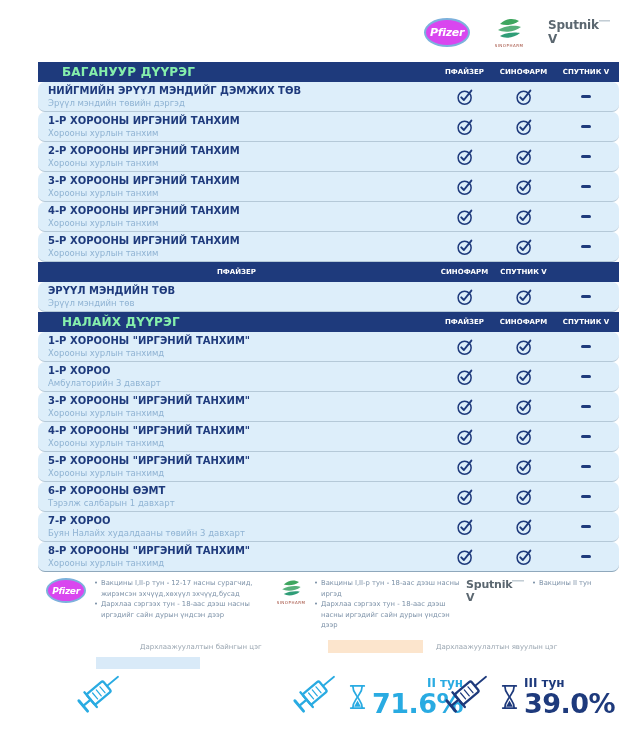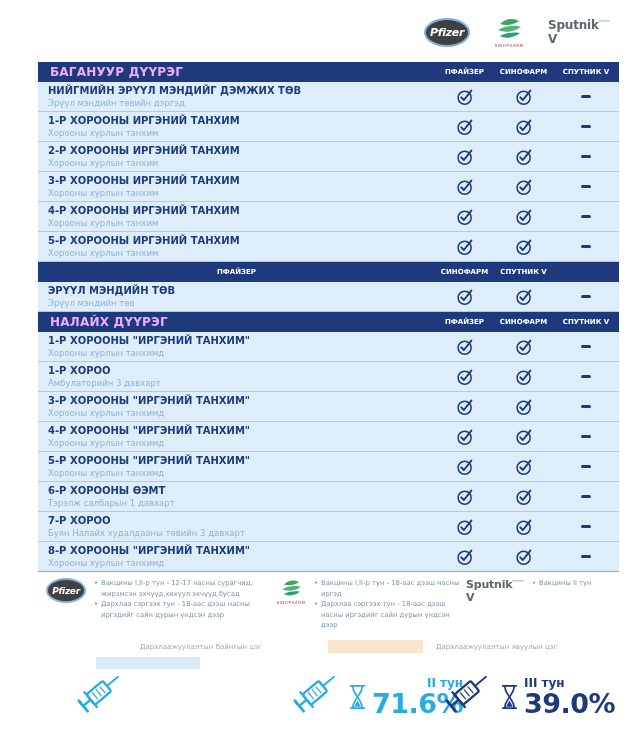--- a/index.html
+++ b/index.html
@@ -2,35 +2,35 @@
 <html><head>
 <meta charset="utf-8">
 <style>
   * { margin:0; padding:0; box-sizing:border-box; }
   html,body { background:#fff; }
   body { font-family:"DejaVu Sans","Liberation Sans",sans-serif; }
   .canvas { position:relative; width:633px; height:750px; background:#fff; overflow:hidden; }
 
   
   .logos { position:absolute; top:16px; left:424px; width:186px; display:flex; align-items:center; justify-content:space-between; }
-  .pfizer-oval { width:46px; height:29px; background:#404040; border-radius:50%; display:flex; align-items:center; justify-content:center; border:2px solid #7db1dc; }
+  .pfizer-oval { width:46px; height:29px; background:#d946ef; border-radius:50%; display:flex; align-items:center; justify-content:center; border:2px solid #7db1dc; }
   .pfizer-oval span { color:#fff; font-style:italic; font-weight:bold; font-size:11px; letter-spacing:-0.3px; }
   .sino-logo { display:flex; flex-direction:column; align-items:center; width:38px; }
   .sino-caption { font-size:4px; color:#a04a3a; letter-spacing:.5px; margin-top:1px; white-space:nowrap; }
   .sputnik-logo { display:flex; flex-direction:row; align-items:flex-start; width:62px; }
   .sputnik-text { font-size:12px; font-weight:bold; color:#5b6770; letter-spacing:-0.2px; }
   .sputnik-line { width:56px; height:2px; border-top:1px solid #c3cdd4; border-bottom:1px solid #dde4e9; margin-top:2px; }
 
   
   .table { position:absolute; top:62px; left:38px; width:581px; }
   .sec-header, .row { display:grid; grid-template-columns:1fr 59px 59px 66px; align-items:center; }
   .sec-header { height:20px; background:#1e3a7c; }
-  .sec-title { color:#f0abfc; font-size:12px; font-weight:bold; padding-left:12px; letter-spacing:.2px; white-space:nowrap; }
+  .sec-title { color:#86efac; font-size:12px; font-weight:bold; padding-left:24px; letter-spacing:.2px; white-space:nowrap; }
   .sec-col { color:#fff; font-size:7px; font-weight:bold; text-align:center; white-space:nowrap; }
-  .row { height:30px; background:#ddeefa; border-bottom:1px solid #b5c9d8; }
+  .row { height:30px; background:#ddeefa; border-bottom:1px solid #b5c9d8;border-radius:7px; }
   .row:last-child { border-bottom:1px solid #8fa8bc; }
   .row-text { display:flex; flex-direction:column; justify-content:center; padding-left:10px; gap:2px; }
   .row-title { font-size:10px; font-weight:bold; color:#1e3a7c; white-space:nowrap; }
   .row-sub { font-size:8.5px; color:#8fb3d3; white-space:nowrap; }
   .cell { display:flex; align-items:center; justify-content:center; }
   .dash { display:inline-block; width:10px; height:3px; background:#1e3a7c; border-radius:1.5px; }
 
   
   .legend { position:absolute; top:578px; left:46px; width:566px; display:flex; align-items:flex-start; }
   .legend-item { display:flex; align-items:flex-start; gap:8px; }

